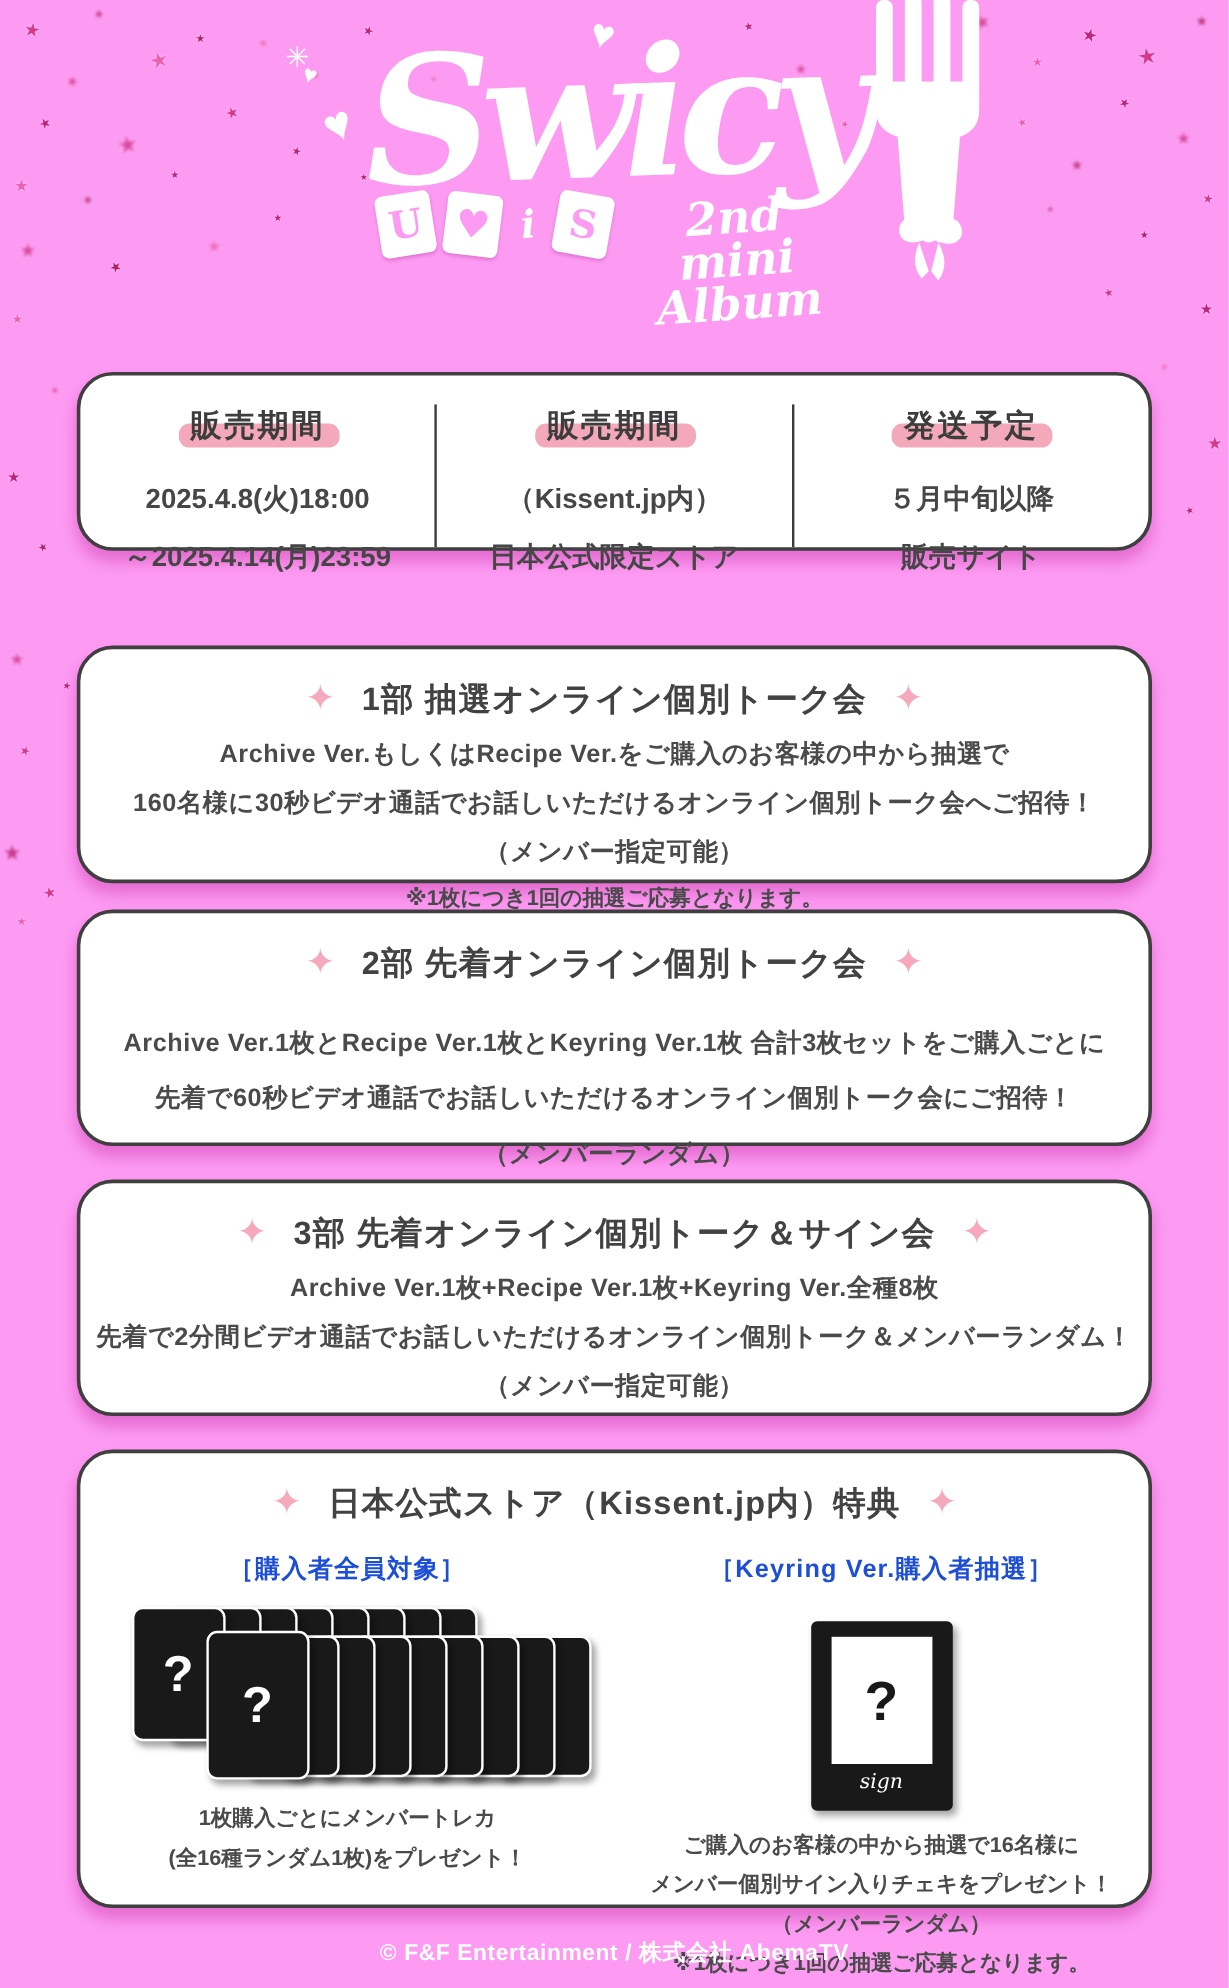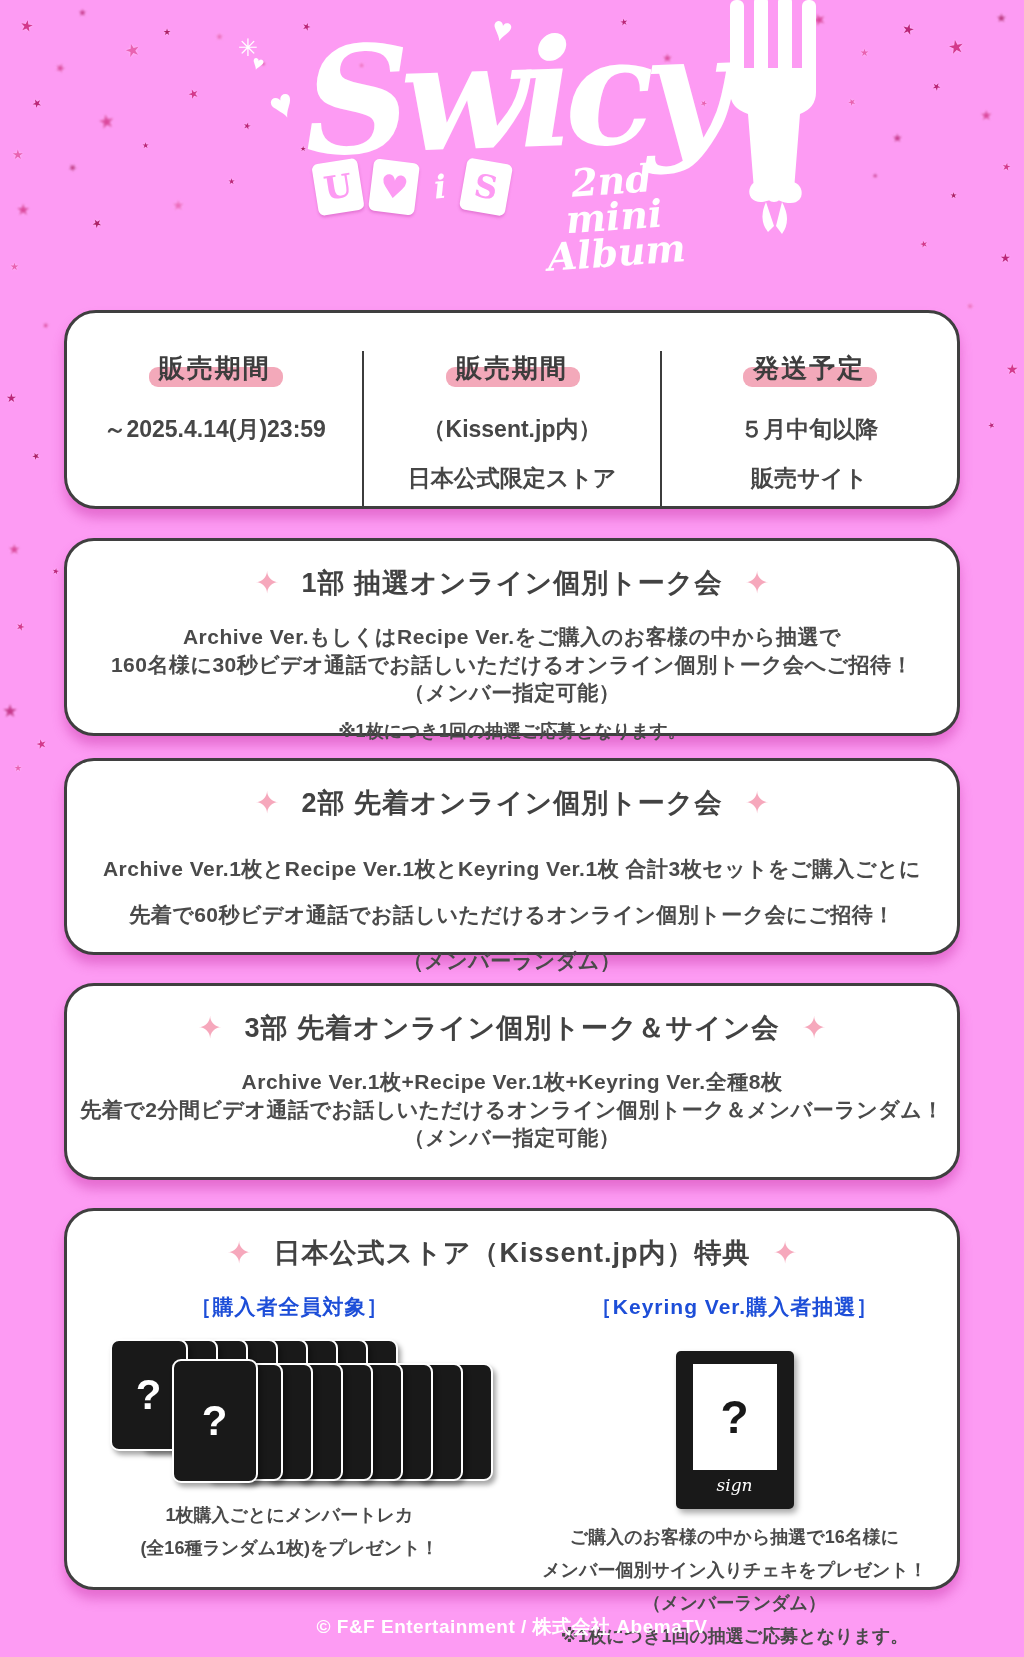--- a/index.html
+++ b/index.html
@@ -31,28 +31,28 @@
   .tile.plain { background:transparent; box-shadow:none; color:#fff; font-style:italic; width:26px; }
   .album-script { font-family:"DejaVu Serif",serif; font-style:italic; font-weight:bold; font-size:38px;
                   color:#fff; width:190px; line-height:.95; transform:rotate(-4deg); margin-top:2px; }
 
   
   .card { position:absolute; left:64px; width:896px; background:#fff; border:3px solid #3f3f3f;
           border-radius:30px; box-shadow:0 9px 12px rgba(196,44,160,.42); text-align:center; }
   .card-title { display:flex; justify-content:center; align-items:center; gap:22px; padding-top:24px; }
   .card-title h2 { font-size:27px; font-weight:bold; color:#424242; letter-spacing:1px; }
   .sparkle { color:#f6a8bc; font-size:30px; line-height:1; }
-  .line { font-size:21px; font-weight:bold; color:#4a4a4a; white-space:nowrap; letter-spacing:.5px;}
-  .line:first-of-type { margin-top:22px; }
+  .line { font-size:21px; font-weight:bold; color:#4a4a4a; margin-top:13px; white-space:nowrap; letter-spacing:.5px;}
+  .line:first-of-type { }
   .note { font-size:18px; font-weight:bold; color:#4a4a4a; margin-top:12px; }
   .event2 .line:first-of-type { margin-top:34px; }
   .event2 .line { margin-top:18px; }
 
   
-  .card-info { height:199px; display:flex; padding-top:38px;border-radius:32px; }
+  .card-info { height:149px; display:flex; padding-top:24px; }
   .info-col { flex:1 1 0; position:relative; }
   .info-col + .info-col { border-left:2px solid #3c3c3c; }
   .info-head { position:relative; display:inline-block; font-size:26px; font-weight:bold; color:#3d3d3d;
                letter-spacing:2px; z-index:1; }
   .info-head::after { content:""; position:absolute; left:-10px; right:-12px; top:46%; bottom:-4%;
                       background:#f3a9ba; border-radius:9px; z-index:-1; }
   .info-line { font-size:23px; font-weight:bold; color:#464646; margin-top:18px; white-space:nowrap;}
   .info-line:first-of-type { margin-top:28px; }
 
   
@@ -168,20 +168,21 @@
       <span class="tile r2">♥</span>
       <span class="tile plain r3">i</span>
       <span class="tile r4">S</span>
       <span class="album-script">2nd mini Album</span>
     </div>
   </div>
 
   <section class="card card-info" style="top:310px;">
     <div class="info-col">
       <span class="info-head">販売期間</span>
+      <p class="info-line">2025.4.8(火)18:00</p>
       <p class="info-line">～2025.4.14(月)23:59</p>
     </div>
     <div class="info-col">
       <span class="info-head">販売期間</span>
       <p class="info-line">（Kissent.jp内）</p>
       <p class="info-line">日本公式限定ストア</p>
     </div>
     <div class="info-col">
       <span class="info-head">発送予定</span>
       <p class="info-line">５月中旬以降</p>

